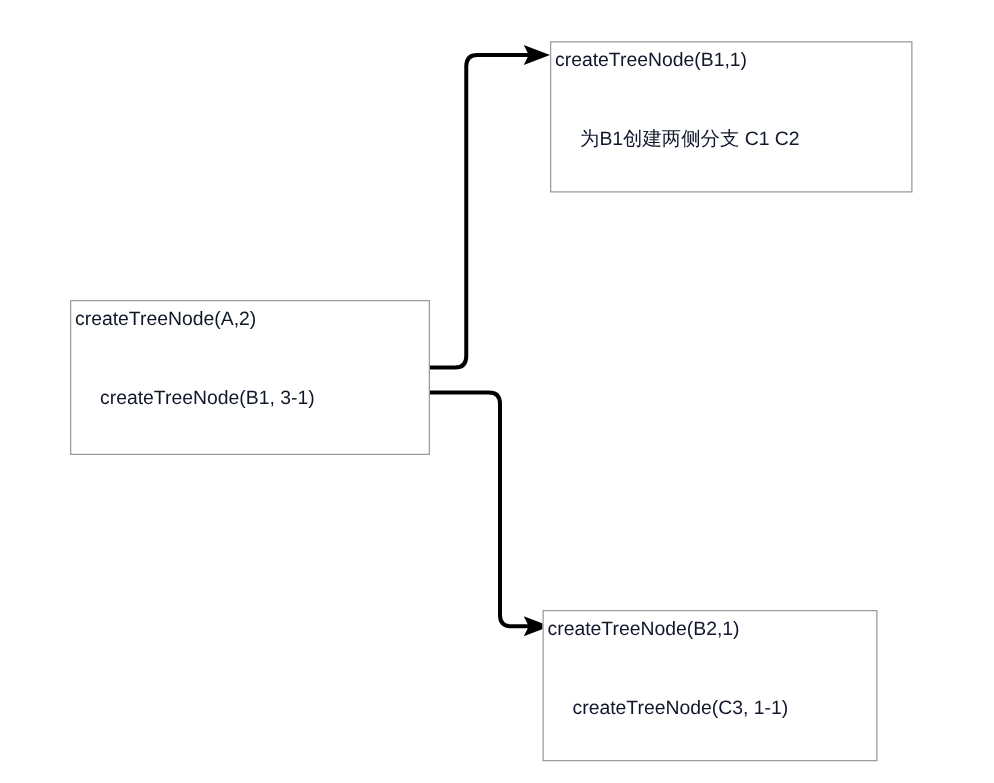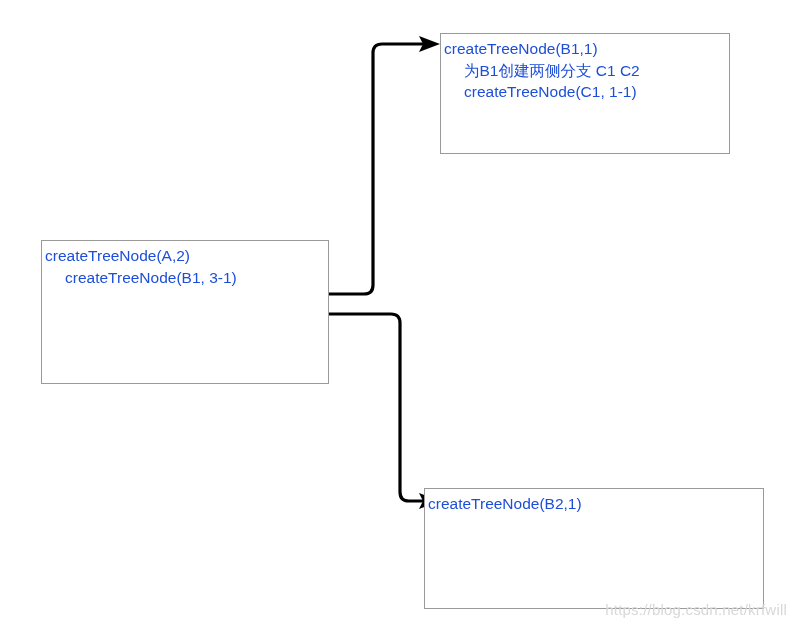--- a/index.html
+++ b/index.html
@@ -30,42 +30,43 @@
   .node-lines {
     position: absolute;
     left: 3px;
     top: 4px;
     right: 2px;
   }
   .code-line {
     font-family: "Liberation Sans", "DejaVu Sans", sans-serif;
     font-size: 15.5px;
     line-height: 21.5px;
-    color: #1d4ed8;
+    color: #0f172a;
     white-space: pre;
   }
   .code-line.indent {
     padding-left: 20px;
+    margin-top: 41px;
   }
   #box-a {
-    left: 41px;
+    left: 56px;
     top: 240px;
     width: 288px;
-    height: 144px;
+    height: 124px;
   }
   #box-b1 {
     left: 440px;
     top: 33px;
     width: 290px;
     height: 121px;
   }
   #box-b2 {
-    left: 424px;
+    left: 434px;
     top: 488px;
-    width: 340px;
+    width: 268px;
     height: 121px;
     padding-left: 12px;
   }
   svg#edges {
     position: absolute;
     left: 0;
     top: 0;
     width: 795px;
     height: 626px;
     overflow: visible;
@@ -119,25 +120,24 @@
     <div class="node-lines">
       <div class="code-line">createTreeNode(A,2)</div>
       <div class="code-line indent">createTreeNode(B1, 3-1)</div>
     </div>
   </div>
 
   <div class="node-box" id="box-b1">
     <div class="node-lines">
       <div class="code-line">createTreeNode(B1,1)</div>
       <div class="code-line indent">为B1创建两侧分支 C1 C2</div>
-      <div class="code-line indent">createTreeNode(C1, 1-1)</div>
     </div>
   </div>
 
   <div class="node-box" id="box-b2">
     <div class="node-lines">
       <div class="code-line">createTreeNode(B2,1)</div>
+      <div class="code-line indent">createTreeNode(C3, 1-1)</div>
     </div>
   </div>
 
-  <div id="watermark">https://blog.csdn.net/krfwill</div>
 
 </div>
 
 </body></html>

